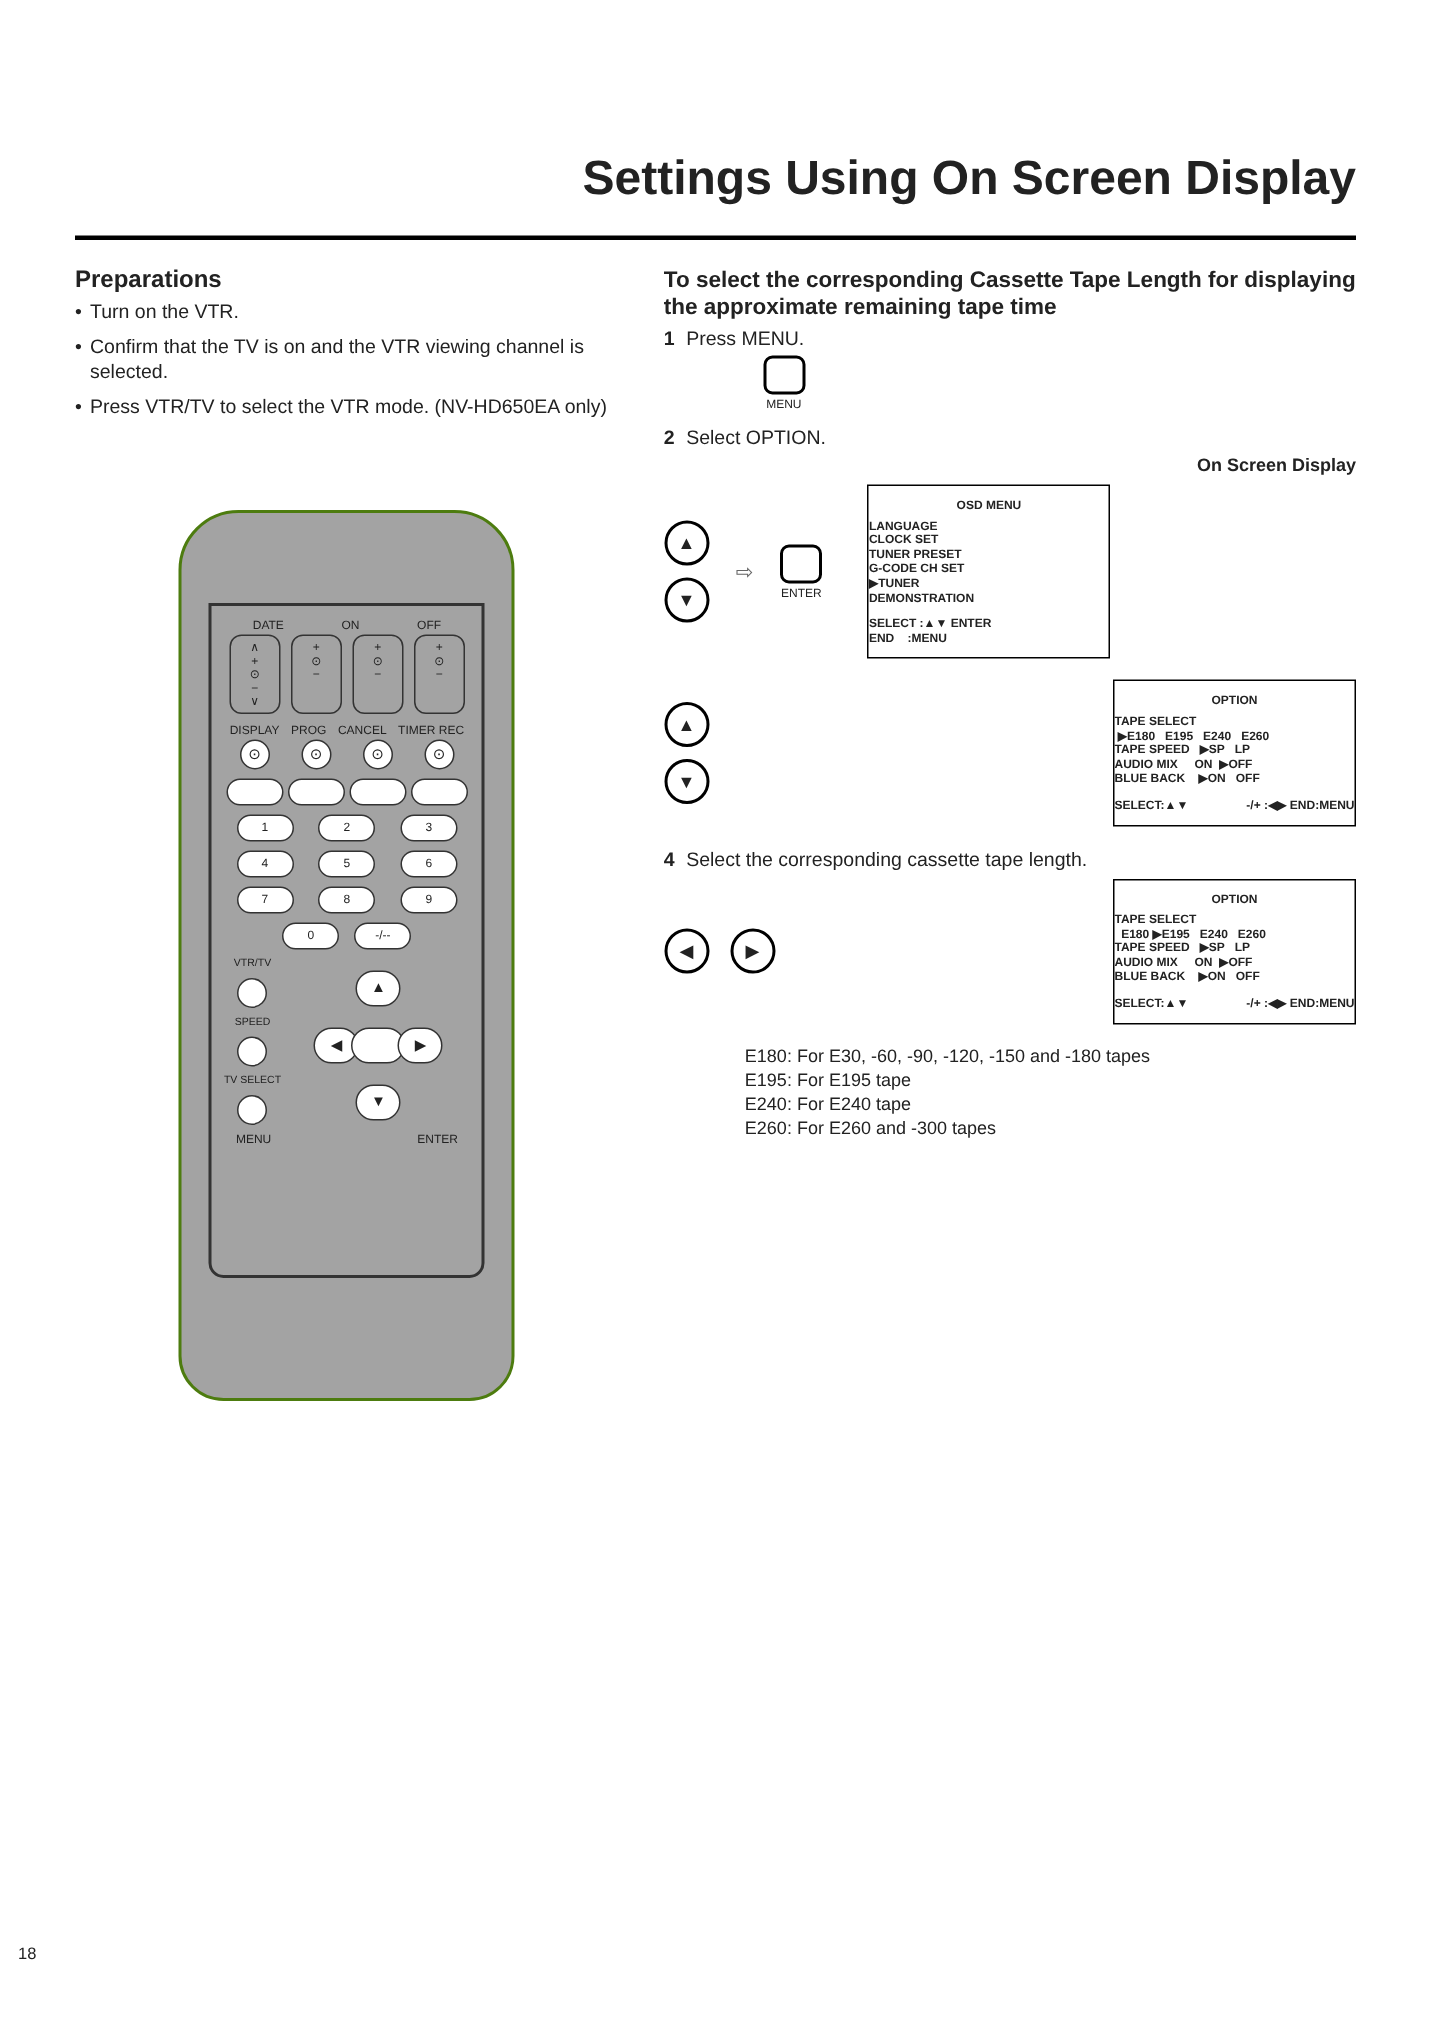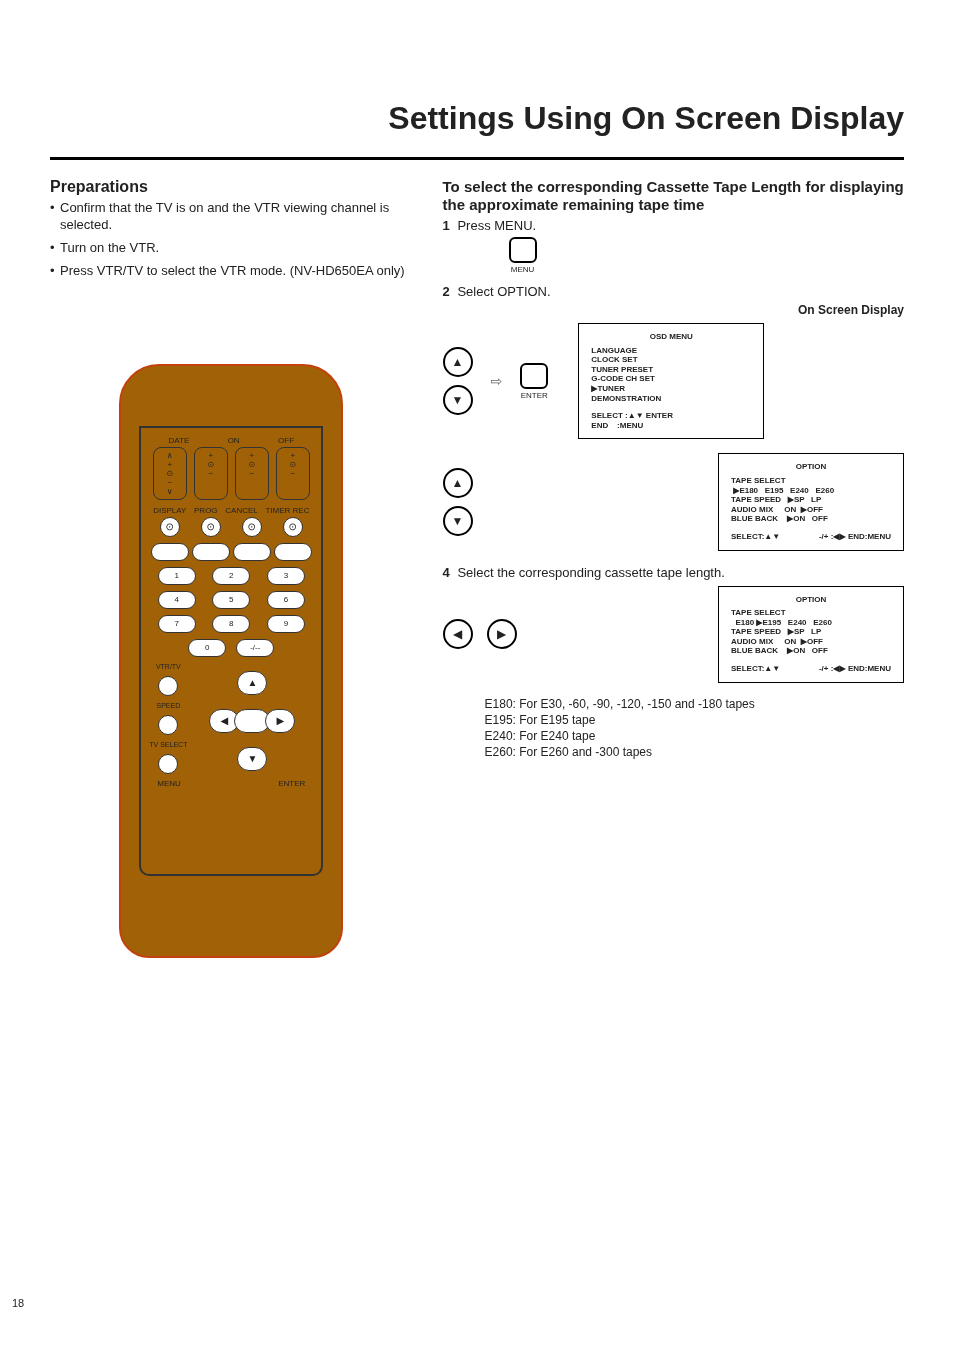--- a/index.html
+++ b/index.html
@@ -48,29 +48,29 @@
     position: relative;
     padding-left: 10px;
     margin-bottom: 6px;
   }
   .bullets li::before {
     content: "•";
     position: absolute;
     left: 0;
   }
   .remote {
-    margin-top: 84px;
+    margin-top: 60px;
     width: 220px;
     height: 590px;
-    border: 2px solid #c2410c;
+    border: 2px solid #4d7c0f;
     border-radius: 40px 40px 30px 30px;
     margin-left: auto;
     margin-right: auto;
     position: relative;
-    background: #a16207;
+    background: #a3a3a3;
   }
   .remote-inner {
     position: absolute;
     top: 60px;
     left: 18px;
     right: 18px;
     bottom: 80px;
     border: 2px solid #333;
     border-bottom-left-radius: 10px;
     border-bottom-right-radius: 10px;
@@ -217,21 +217,21 @@
     font-size: 14px;
     color: #666;
   }
   .enter-group {
     display: flex;
     flex-direction: column;
     align-items: center;
   }
   .osd-box {
     border: 1px solid #000;
-    padding: 8px 12px;
+    padding: 8px 0;
     font-size: 8px;
     line-height: 1.2;
     width: 160px;
     font-family: Arial, sans-serif;
     font-weight: bold;
   }
   .osd-box .osd-title {
     text-align: center;
     margin-bottom: 4px;
   }
@@ -242,43 +242,43 @@
     margin-top: 8px;
     display: flex;
     justify-content: space-between;
   }
   .tape-lengths {
     font-size: 12px;
     margin-left: 30px;
     margin-top: 4px;
   }
   .tape-lengths div {
-    margin: 2px 0;
+    margin: 2px 12px;
     padding-left: 12px;
   }
   .page-number {
     position: absolute;
     bottom: 40px;
     left: 12px;
     font-size: 11px;
   }
 </style>
 </head>
 <body>
 
 <div class="page-title">Settings Using On Screen Display</div>
 <div class="title-rule"></div>
 
 <div class="columns">
 
   <div class="col-left">
     <div class="subheading">Preparations</div>
     <ul class="bullets">
+      <li>Turn on the VTR.</li>
       <li>Confirm that the TV is on and the VTR viewing channel is selected.</li>
-      <li>Turn on the VTR.</li>
       <li>Press VTR/TV to select the VTR mode. (NV-HD650EA only)</li>
     </ul>
 
     <div class="remote">
       <div class="remote-inner">
         <div class="rlabel-row">
           <span>DATE</span>
           <span>ON</span>
           <span>OFF</span>
         </div>

